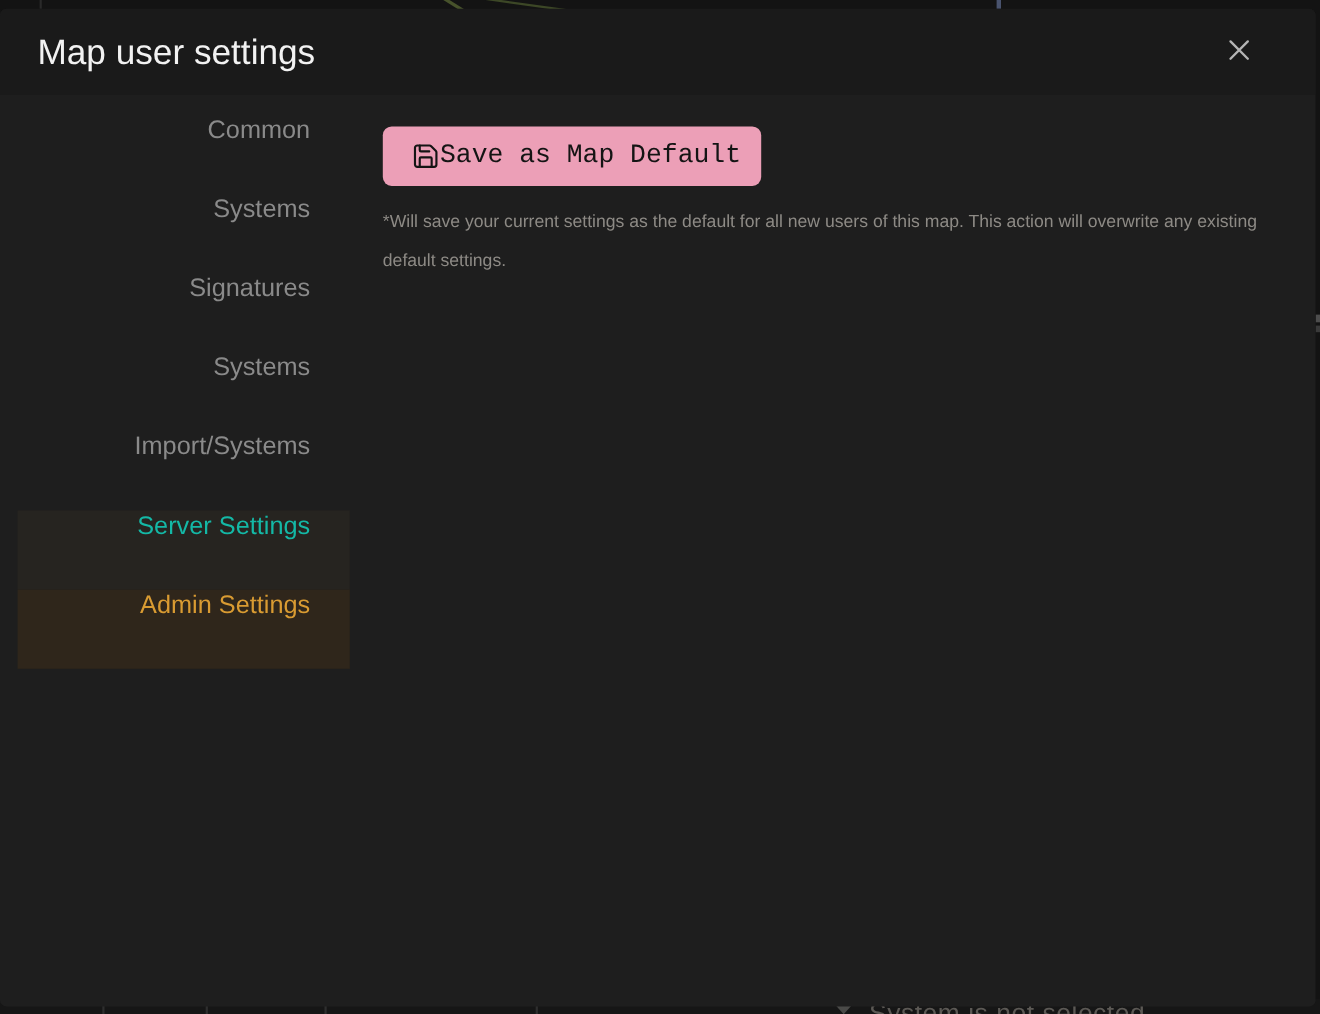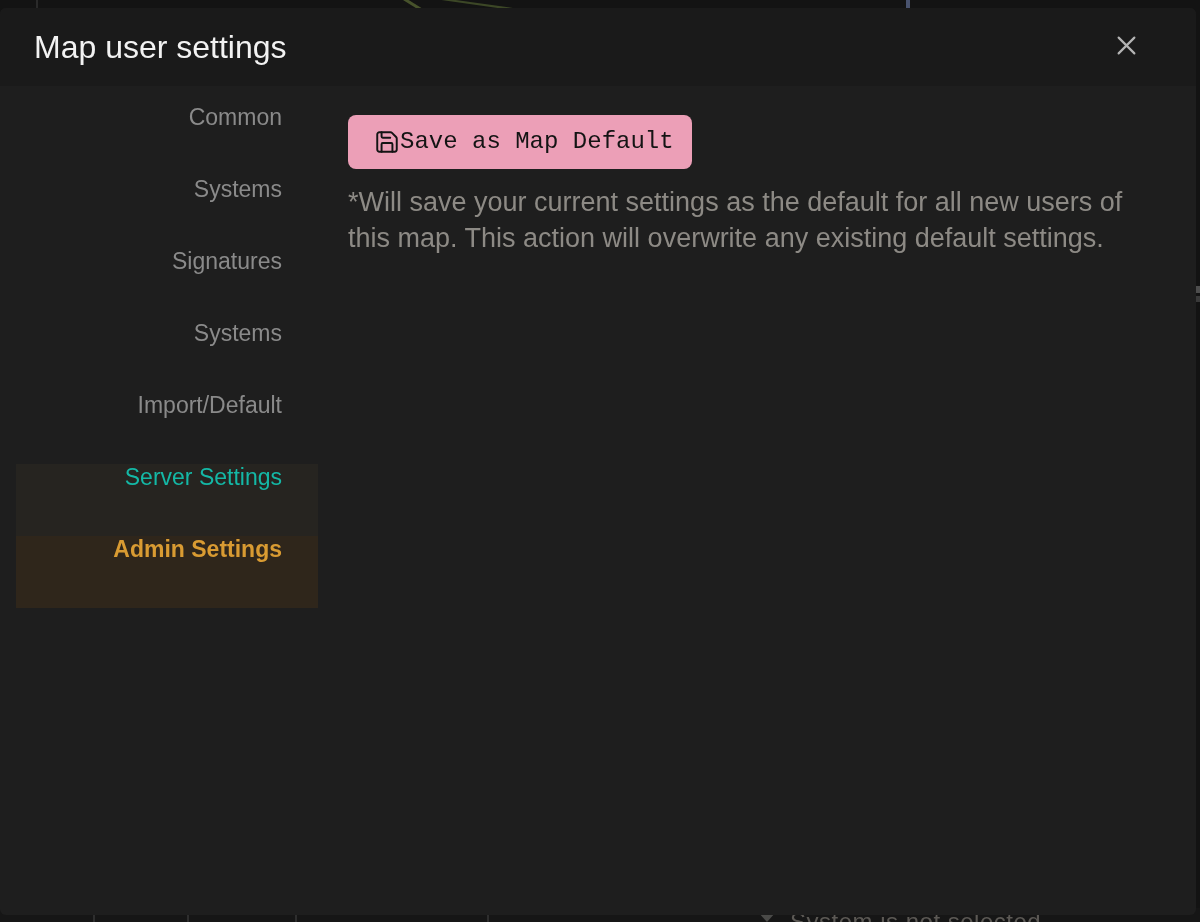--- a/index.html
+++ b/index.html
@@ -80,42 +80,42 @@
     color: #8a8a8a;
   }
   .nav-item .nav-label {
     flex: 1;
     display: flex; align-items: center; justify-content: flex-end;
     padding-right: 28px;
   }
   .nav-item .nav-bar { width: 8px; background: #2b2b2b; }
   .nav-item.hl { background: #262420; color: #14b8a6; }
   .nav-item.hl .nav-bar { background: #473a1c; }
-  .nav-item.active { background: #2f261b; color: #d99b32; font-weight: bold; }
+  .nav-item.active { background: #2f261b; color: #d99b32; font-weight: normal; }
   .nav-item.active .nav-bar { background: #ca9130; }
 
   
   .content {
     flex: 1;
     padding: 29px 30px 0 30px;
   }
   .save-btn {
     display: inline-flex; align-items: center; 
     background: #ec9fb7; color: #141414;
     border: none; border-radius: 8px;
     padding: 13px 18px 14px 26px;
     font-size: 24px;
     font-family: Liberation Mono, monospace;
     cursor: pointer;
   }
   .save-btn svg { display: block; }
   .note {
     margin-top: 15px;
     width: 800px;
-    font-size: 27px;
+    font-size: 16px;
     line-height: 36px;
     color: #8d8a85;
   }
 </style>
 </head>
 <body>
 
 <div class="underlay-line u-div1"></div>
 <div class="underlay-line u-green1"></div>
 <div class="underlay-line u-green2"></div>
@@ -156,21 +156,21 @@
       </div>
       <div class="nav-item">
         <span class="nav-label">Signatures</span>
           <span class="nav-bar"></span>
       </div>
       <div class="nav-item">
         <span class="nav-label">Systems</span>
           <span class="nav-bar"></span>
       </div>
       <div class="nav-item">
-        <span class="nav-label">Import/Default</span>
+        <span class="nav-label">Import/Systems</span>
           <span class="nav-bar"></span>
       </div>
       <div class="nav-item hl">
         <span class="nav-label">Server Settings</span>
           <span class="nav-bar"></span>
       </div>
       <div class="nav-item active">
         <span class="nav-label">Admin Settings</span>
           <span class="nav-bar"></span>
       </div>

